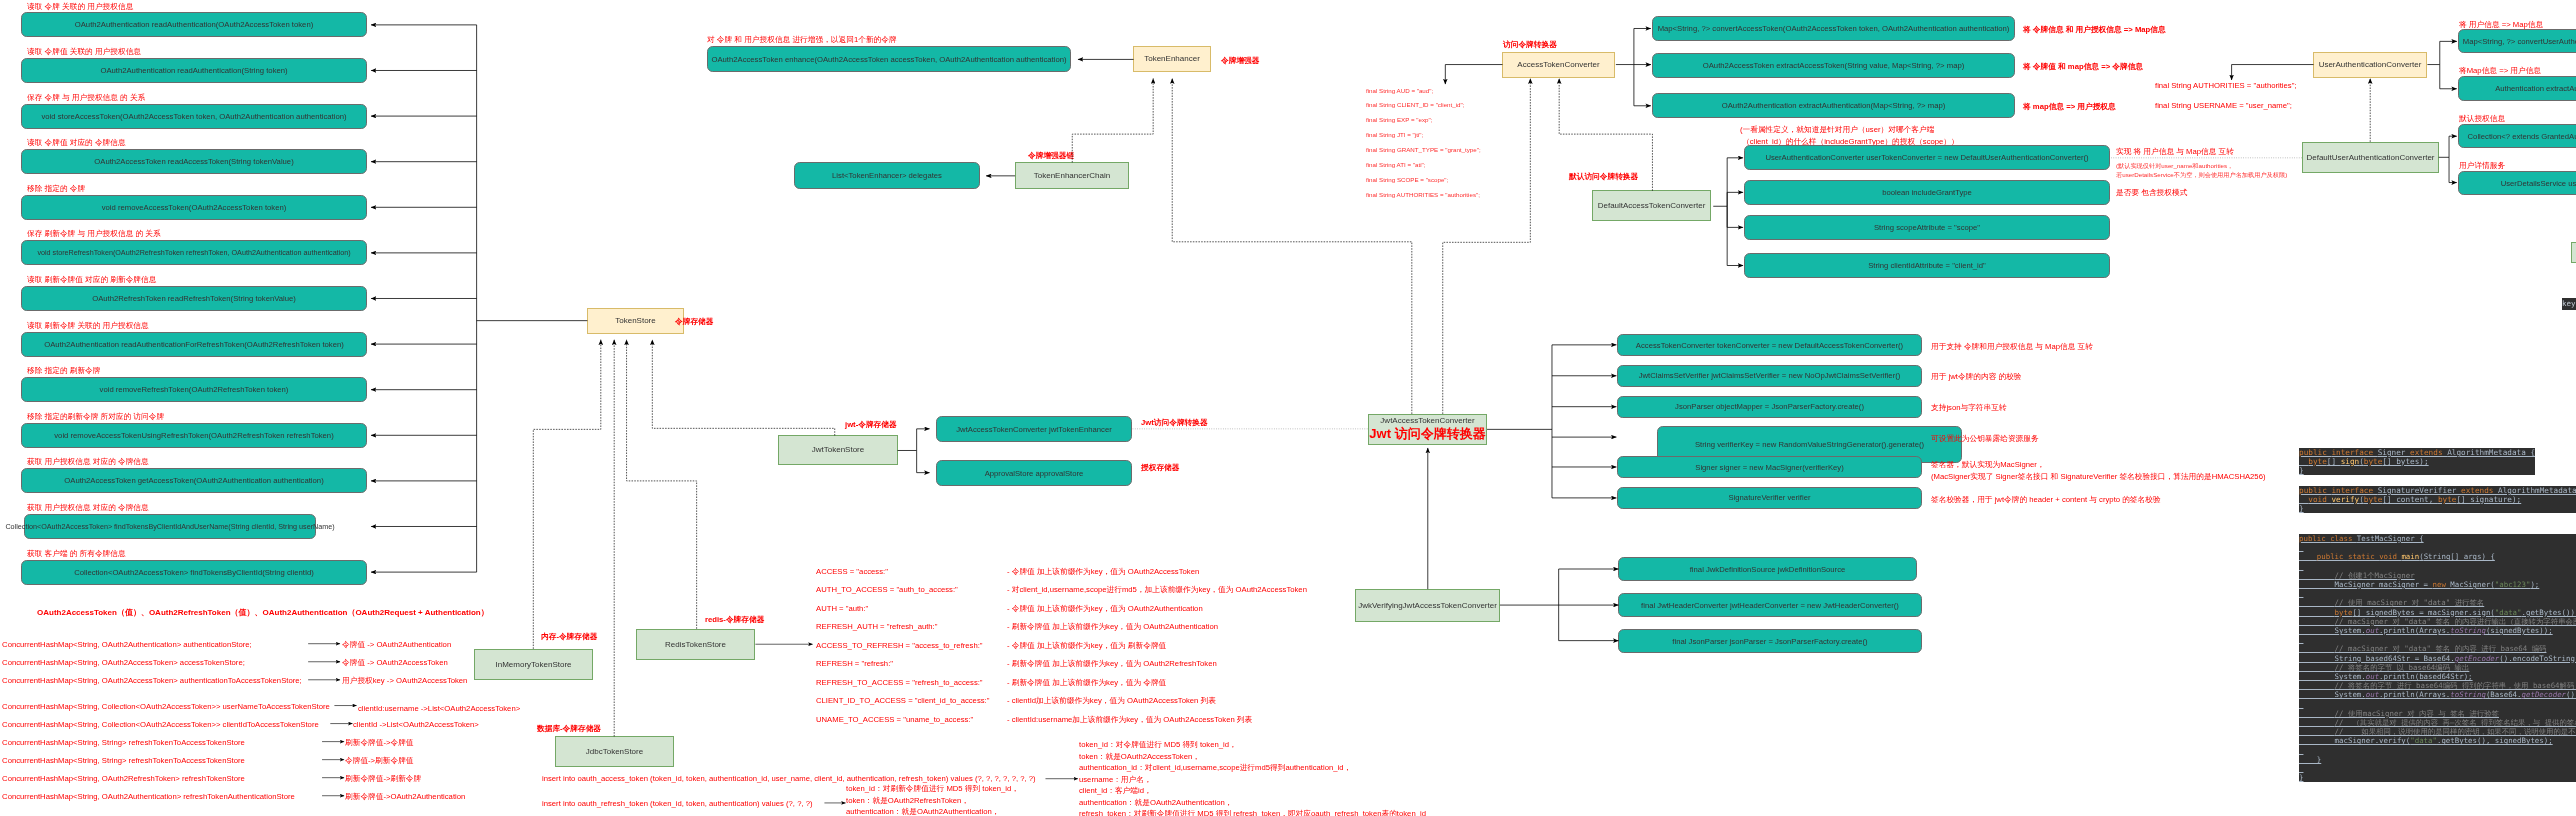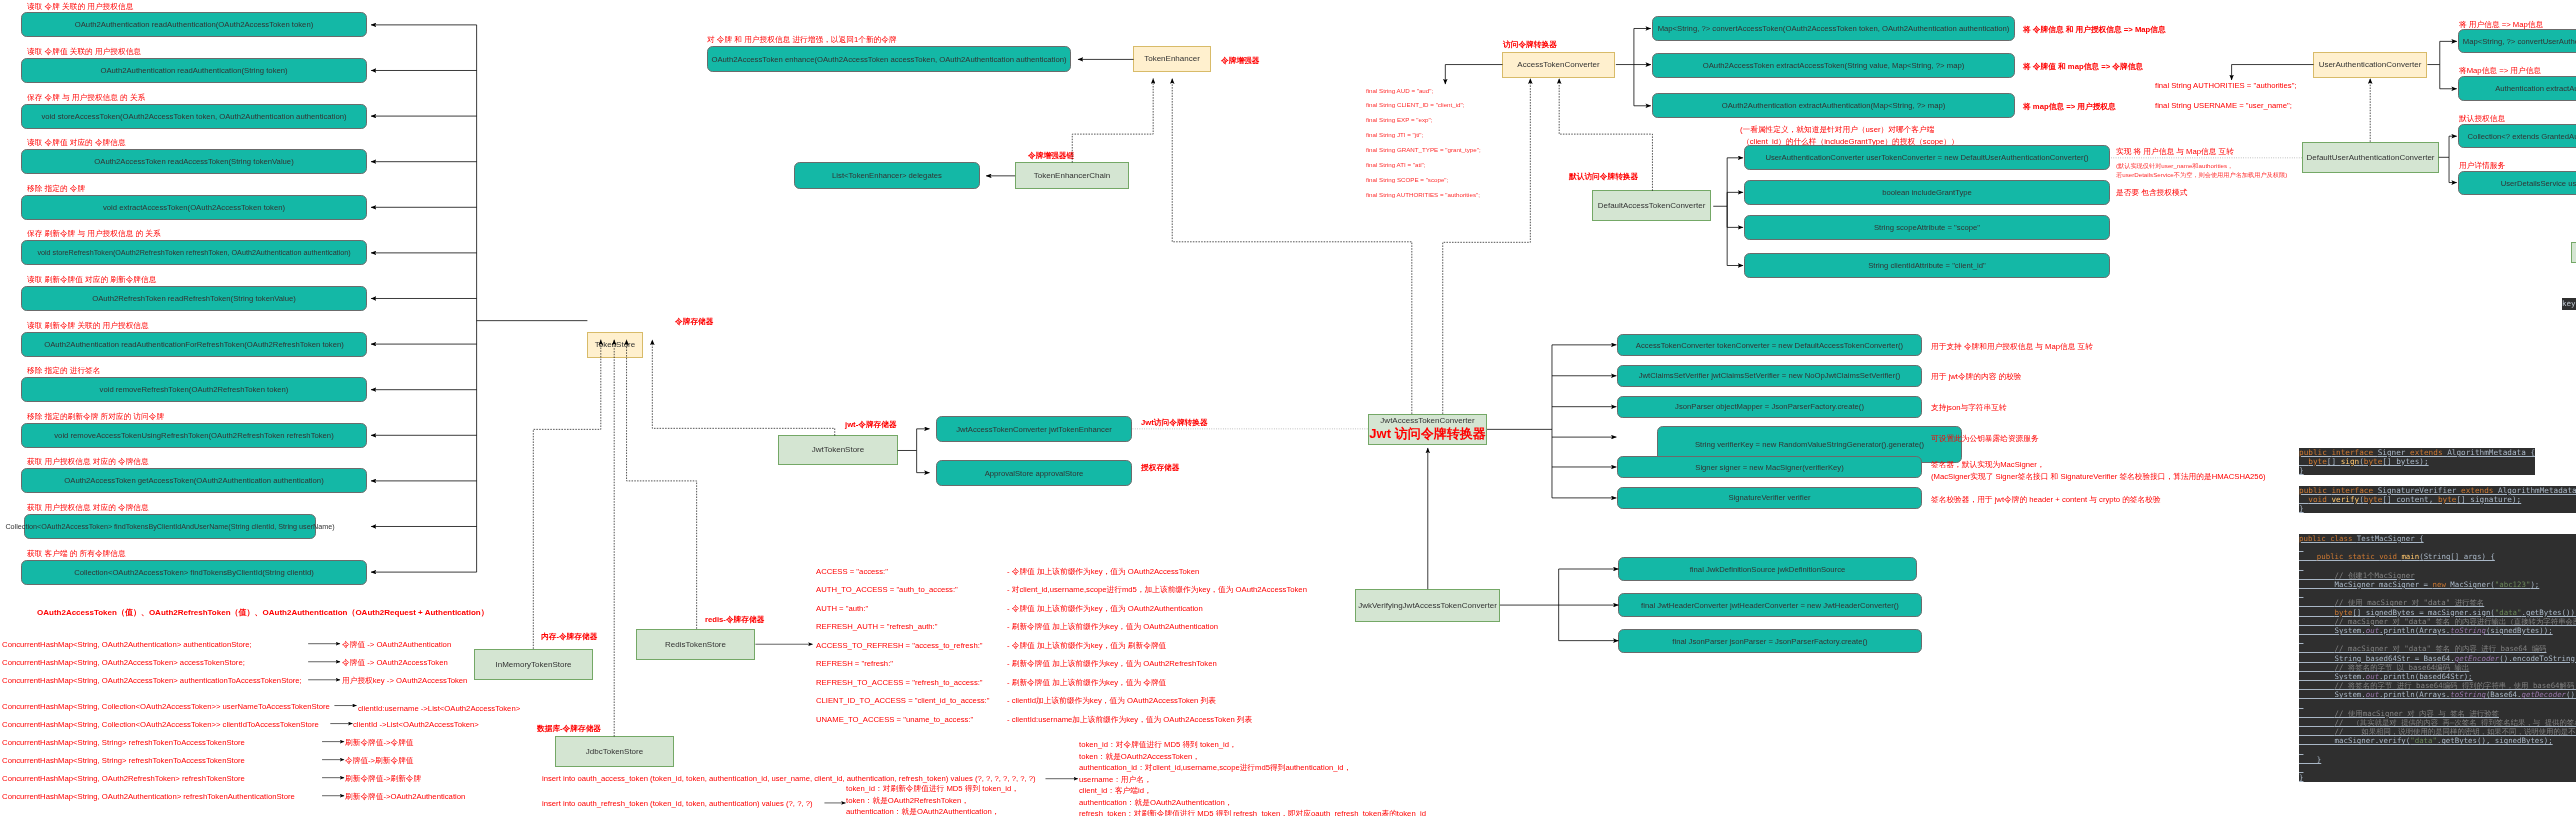--- a/index.html
+++ b/index.html
@@ -37,39 +37,39 @@
 
 <div class="lbl" style="left:27px;top:0.5px;">读取 令牌 关联的 用户授权信息</div>
 <div class="mbox" style="left:21px;top:12.4px;width:346px;height:25px;">OAuth2Authentication readAuthentication(OAuth2AccessToken token)</div>
 <div class="lbl" style="left:27px;top:46px;">读取 令牌值 关联的 用户授权信息</div>
 <div class="mbox" style="left:21px;top:58px;width:346px;height:25px;">OAuth2Authentication readAuthentication(String token)</div>
 <div class="lbl" style="left:27px;top:92px;">保存 令牌 与 用户授权信息 的 关系</div>
 <div class="mbox" style="left:21px;top:104px;width:346px;height:25px;">void storeAccessToken(OAuth2AccessToken token, OAuth2Authentication authentication)</div>
 <div class="lbl" style="left:27px;top:137px;">读取 令牌值 对应的 令牌信息</div>
 <div class="mbox" style="left:21px;top:149px;width:346px;height:25px;">OAuth2AccessToken readAccessToken(String tokenValue)</div>
 <div class="lbl" style="left:27px;top:183px;">移除 指定的 令牌</div>
-<div class="mbox" style="left:21px;top:195px;width:346px;height:25px;">void extractAccessToken(OAuth2AccessToken token)</div>
+<div class="mbox" style="left:21px;top:195px;width:346px;height:25px;">void removeAccessToken(OAuth2AccessToken token)</div>
 <div class="lbl" style="left:27px;top:228px;">保存 刷新令牌 与 用户授权信息 的 关系</div>
 <div class="mbox sm" style="left:21px;top:240px;width:346px;height:25px;">void storeRefreshToken(OAuth2RefreshToken refreshToken, OAuth2Authentication authentication)</div>
 <div class="lbl" style="left:27px;top:274px;">读取 刷新令牌值 对应的 刷新令牌信息</div>
 <div class="mbox" style="left:21px;top:286px;width:346px;height:25px;">OAuth2RefreshToken readRefreshToken(String tokenValue)</div>
 <div class="lbl" style="left:27px;top:320px;">读取 刷新令牌 关联的 用户授权信息</div>
 <div class="mbox" style="left:21px;top:332px;width:346px;height:25px;">OAuth2Authentication readAuthenticationForRefreshToken(OAuth2RefreshToken token)</div>
-<div class="lbl" style="left:27px;top:365px;">移除 指定的 进行签名</div>
+<div class="lbl" style="left:27px;top:365px;">移除 指定的 刷新令牌</div>
 <div class="mbox" style="left:21px;top:377px;width:346px;height:25px;">void removeRefreshToken(OAuth2RefreshToken token)</div>
 <div class="lbl" style="left:27px;top:411px;">移除 指定的刷新令牌 所对应的 访问令牌</div>
 <div class="mbox" style="left:21px;top:423px;width:346px;height:25px;">void removeAccessTokenUsingRefreshToken(OAuth2RefreshToken refreshToken)</div>
 <div class="lbl" style="left:27px;top:456px;">获取 用户授权信息 对应的 令牌信息</div>
 <div class="mbox" style="left:21px;top:468px;width:346px;height:25px;">OAuth2AccessToken getAccessToken(OAuth2Authentication authentication)</div>
 <div class="lbl" style="left:27px;top:502px;">获取 用户授权信息 对应的 令牌信息</div>
 <div class="mbox sm" style="left:24px;top:514px;width:292px;height:25px;">Collection&lt;OAuth2AccessToken&gt; findTokensByClientIdAndUserName(String clientId, String userName)</div>
 <div class="lbl" style="left:27px;top:548px;">获取 客户端 的 所有令牌信息</div>
 <div class="mbox" style="left:21px;top:560px;width:346px;height:25px;">Collection&lt;OAuth2AccessToken&gt; findTokensByClientId(String clientId)</div>
 
-<div class="ybox" style="left:587px;top:308px;width:56px;height:26px;margin-top:24px;">TokenStore</div>
+<div class="ybox" style="left:587px;top:308px;width:97px;height:26px;">TokenStore</div>
 <div class="lblb" style="left:675px;top:316px;">令牌存储器</div>
 
 <div class="lblb" style="left:37px;top:607px;font-size:8px">OAuth2AccessToken（值）、OAuth2RefreshToken（值）、OAuth2Authentication（OAuth2Request + Authentication）</div>
 <div class="lblr" style="left:2.1px;top:639px;">ConcurrentHashMap&lt;String, OAuth2Authentication&gt; authenticationStore;</div>
 <div class="lblr" style="left:2.1px;top:657px;">ConcurrentHashMap&lt;String, OAuth2AccessToken&gt; accessTokenStore;</div>
 <div class="lblr" style="left:2.1px;top:675px;">ConcurrentHashMap&lt;String, OAuth2AccessToken&gt; authenticationToAccessTokenStore;</div>
 <div class="lblr" style="left:2.1px;top:701px;">ConcurrentHashMap&lt;String, Collection&lt;OAuth2AccessToken&gt;&gt; userNameToAccessTokenStore</div>
 <div class="lblr" style="left:2.1px;top:719px;">ConcurrentHashMap&lt;String, Collection&lt;OAuth2AccessToken&gt;&gt; clientIdToAccessTokenStore</div>
 <div class="lblr" style="left:2.1px;top:737px;">ConcurrentHashMap&lt;String, String&gt; refreshTokenToAccessTokenStore</div>
 <div class="lblr" style="left:2.1px;top:755px;">ConcurrentHashMap&lt;String, String&gt; refreshTokenToAccessTokenStore</div>

